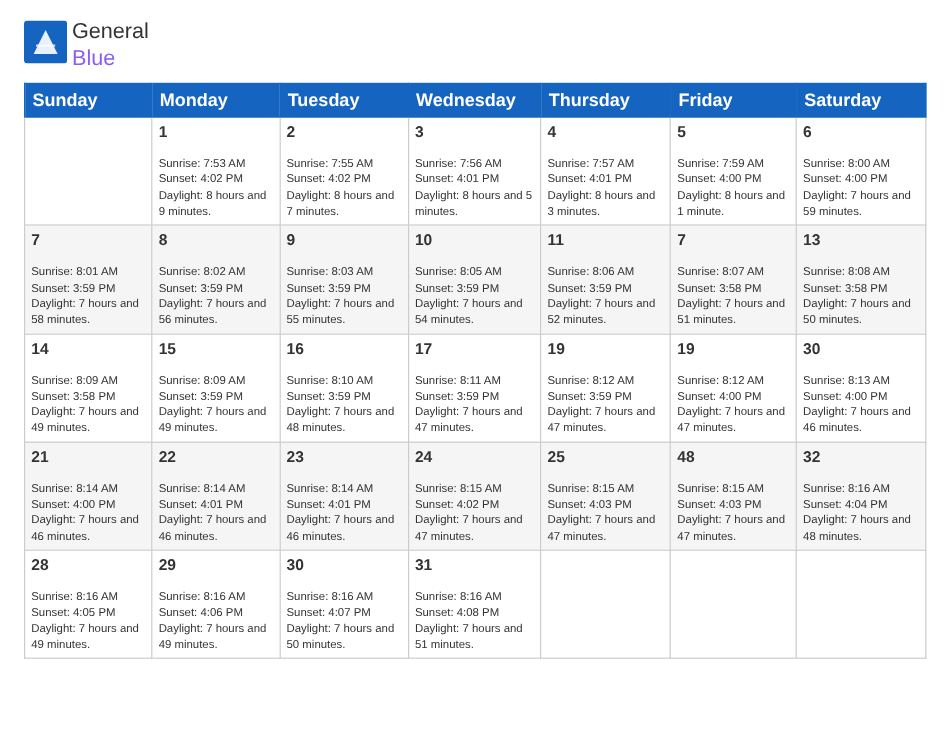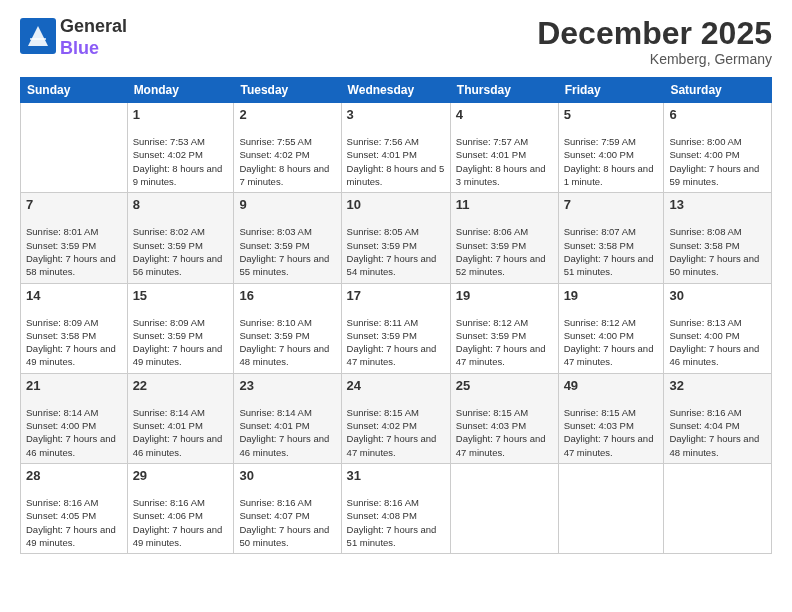--- a/index.html
+++ b/index.html
@@ -21,21 +21,21 @@
       justify-content: space-between;
       align-items: flex-start;
       margin-bottom: 10px;
     }
     .logo {
       display: flex;
       align-items: center;
     }
     .logo-text {
       font-size: 18px;
-      font-weight: bold;
+      font-weight: normal;
       line-height: 1.2;
     }
     .logo-general { color: #333; }
     .logo-blue { color: #8b5cf6; }
     .title-block {
       text-align: right;
     }
     .month-title {
       font-size: 32px;
       font-weight: bold;
@@ -47,21 +47,21 @@
       color: #555;
     }
     .calendar {
       width: 100%;
       border-collapse: collapse;
       border: 1px solid #ccc;
     }
     .calendar th {
       background: #1565C0;
       color: #fff;
-      font-size: 12px;
+      font-size: 15px;
       font-weight: bold;
       padding: 5px 6px;
       text-align: left;
       border: 1px solid #1565C0;
     }
     .calendar td {
       vertical-align: top;
       border: 1px solid #ccc;
       padding: 4px 5px;
       width: 113px;
@@ -105,24 +105,20 @@
           <rect x="10" y="20" width="16" height="2" fill="#fff" opacity="0.7"></rect>
         </svg>
       </div>
       <div style="margin-left:4px;">
         <div class="logo-text">
           <span class="logo-general">General</span><br>
           <span class="logo-blue">Blue</span>
         </div>
       </div>
     </div>
-    <div class="title-block">
-      <div class="month-title">December 2025</div>
-      <div class="subtitle">Kemberg, Germany</div>
-    </div>
   </div>
 
   <table class="calendar">
     <thead>
       <tr>
       <th>Sunday</th>
           <th>Monday</th>
           <th>Tuesday</th>
           <th>Wednesday</th>
           <th>Thursday</th>
@@ -233,21 +229,21 @@
           </td>
           <td>
             <span class="day-number">24</span>
             <div class="day-info">Sunrise: 8:15 AM<br>Sunset: 4:02 PM<br>Daylight: 7 hours and 47 minutes.</div>
           </td>
           <td>
             <span class="day-number">25</span>
             <div class="day-info">Sunrise: 8:15 AM<br>Sunset: 4:03 PM<br>Daylight: 7 hours and 47 minutes.</div>
           </td>
           <td>
-            <span class="day-number">49</span>
+            <span class="day-number">48</span>
             <div class="day-info">Sunrise: 8:15 AM<br>Sunset: 4:03 PM<br>Daylight: 7 hours and 47 minutes.</div>
           </td>
           <td>
             <span class="day-number">32</span>
             <div class="day-info">Sunrise: 8:16 AM<br>Sunset: 4:04 PM<br>Daylight: 7 hours and 48 minutes.</div>
           </td>
         </tr>
         <tr>
           <td>
             <span class="day-number">28</span>

